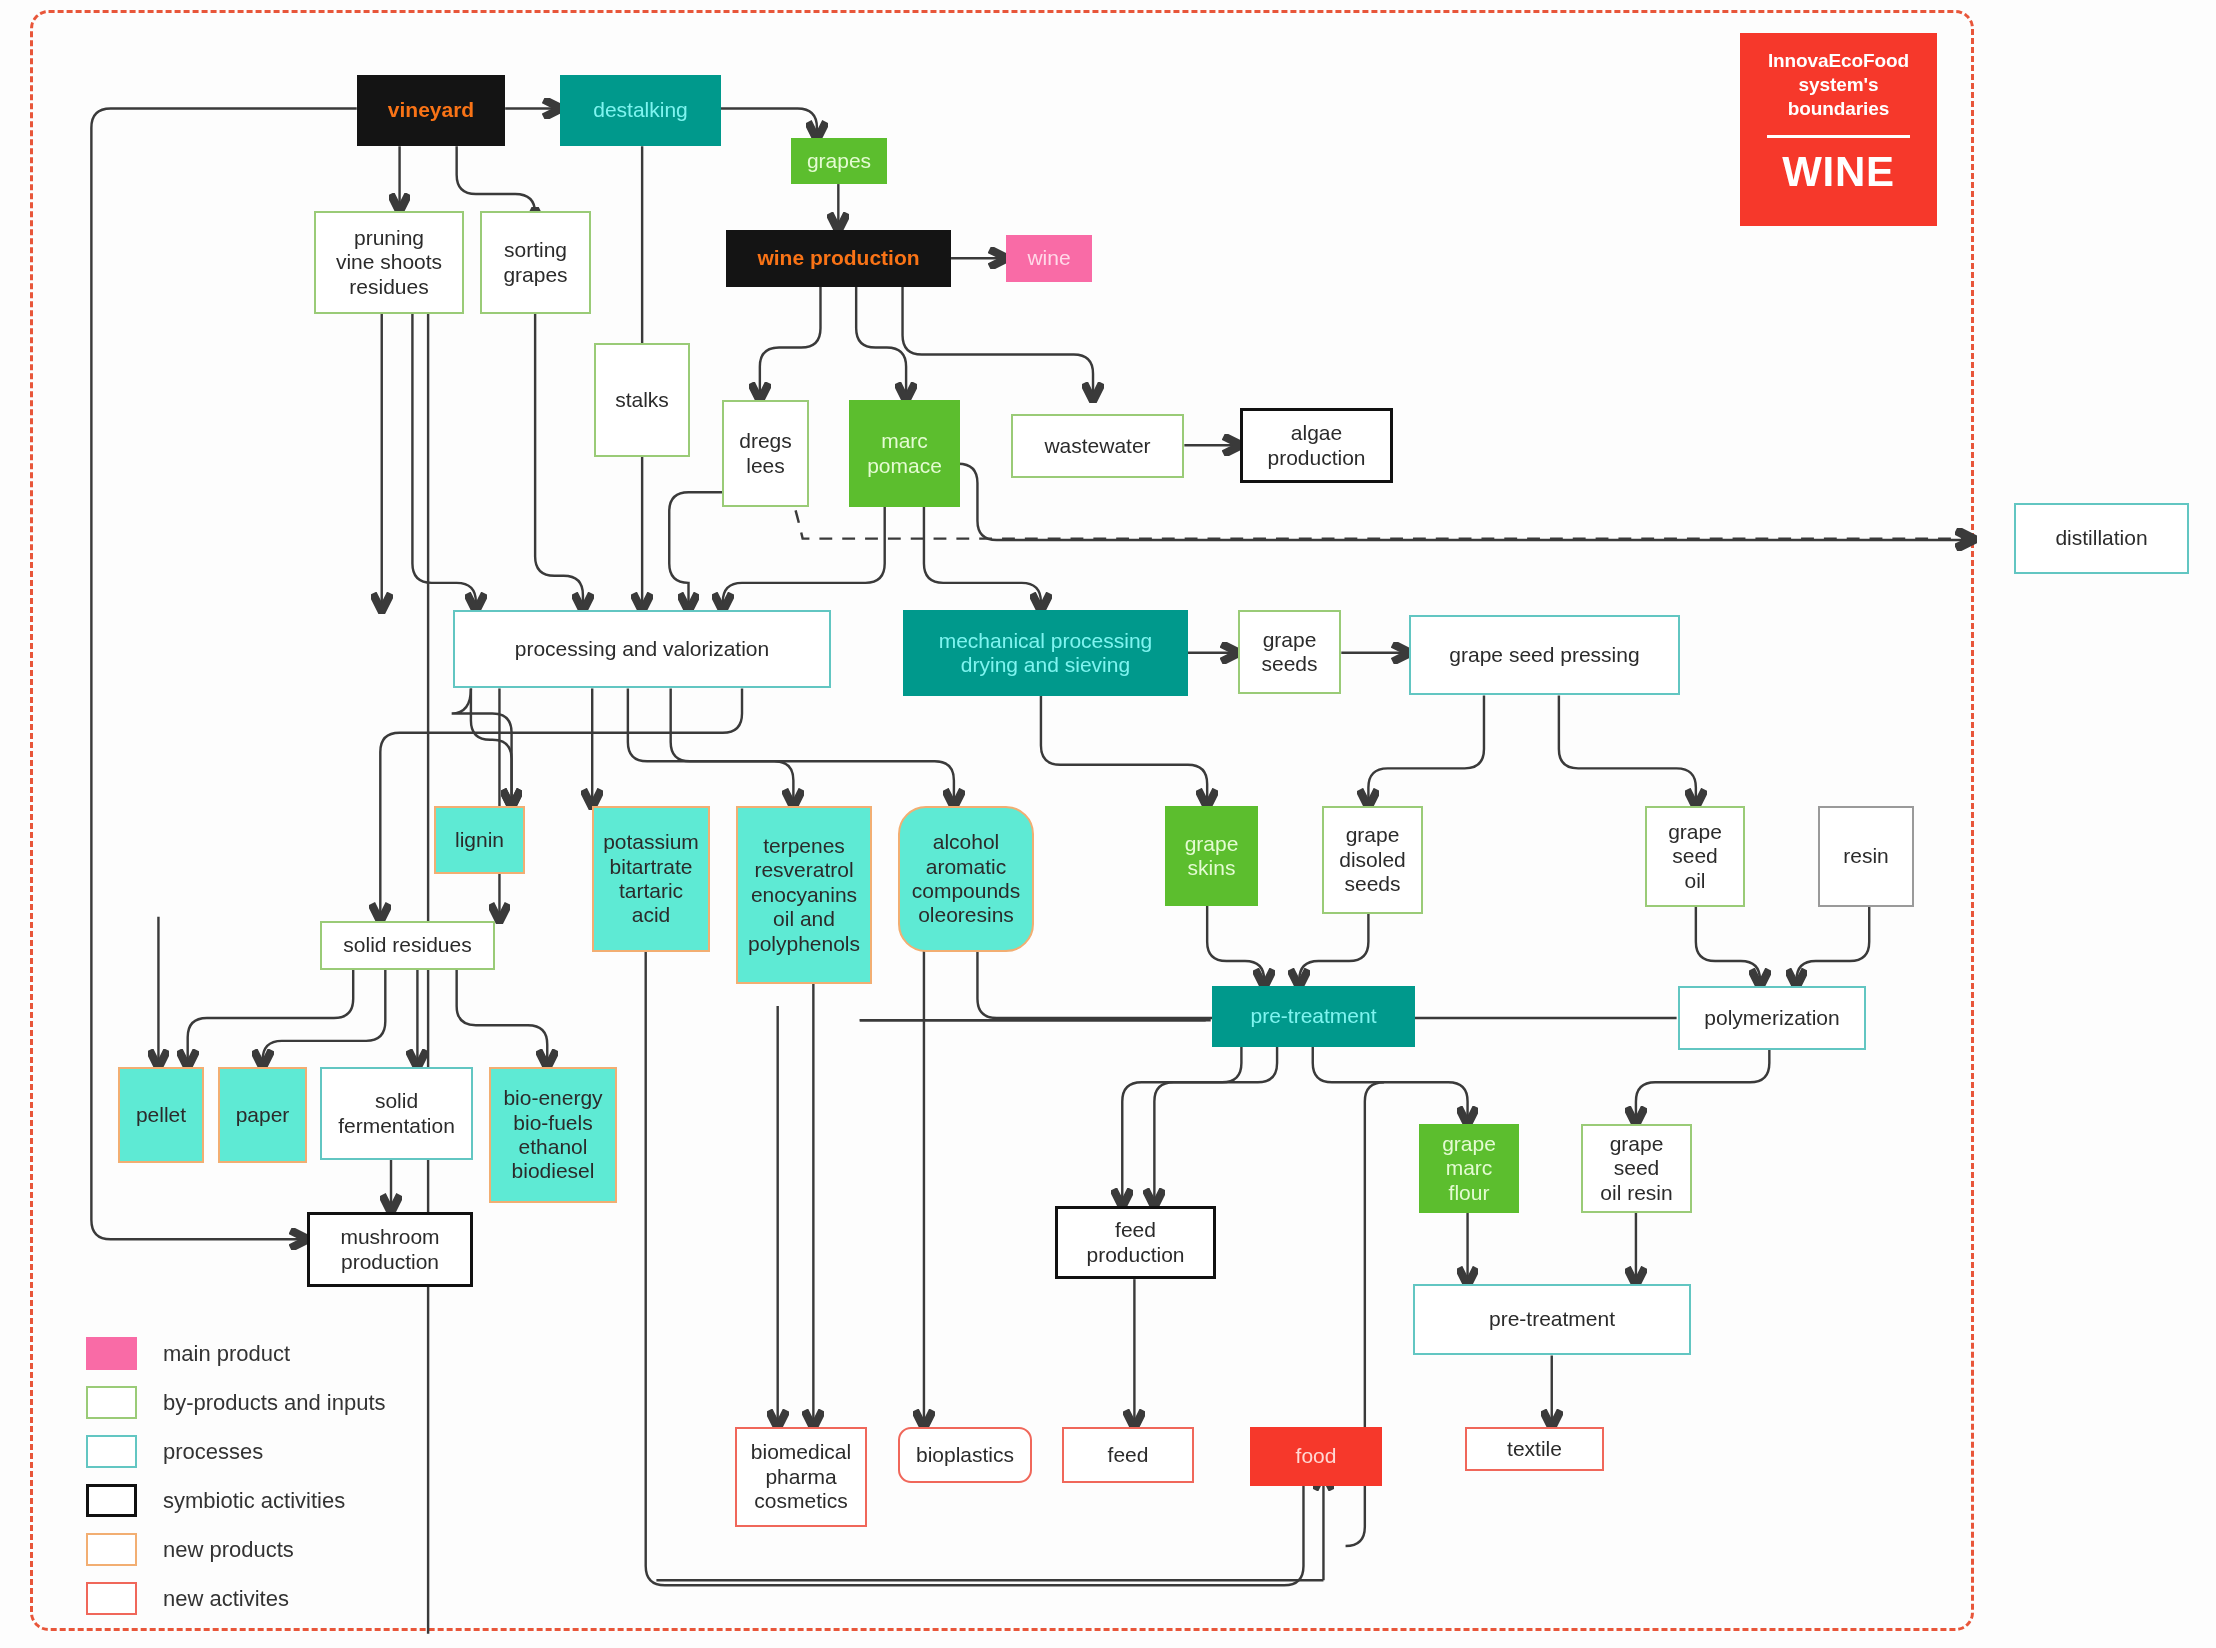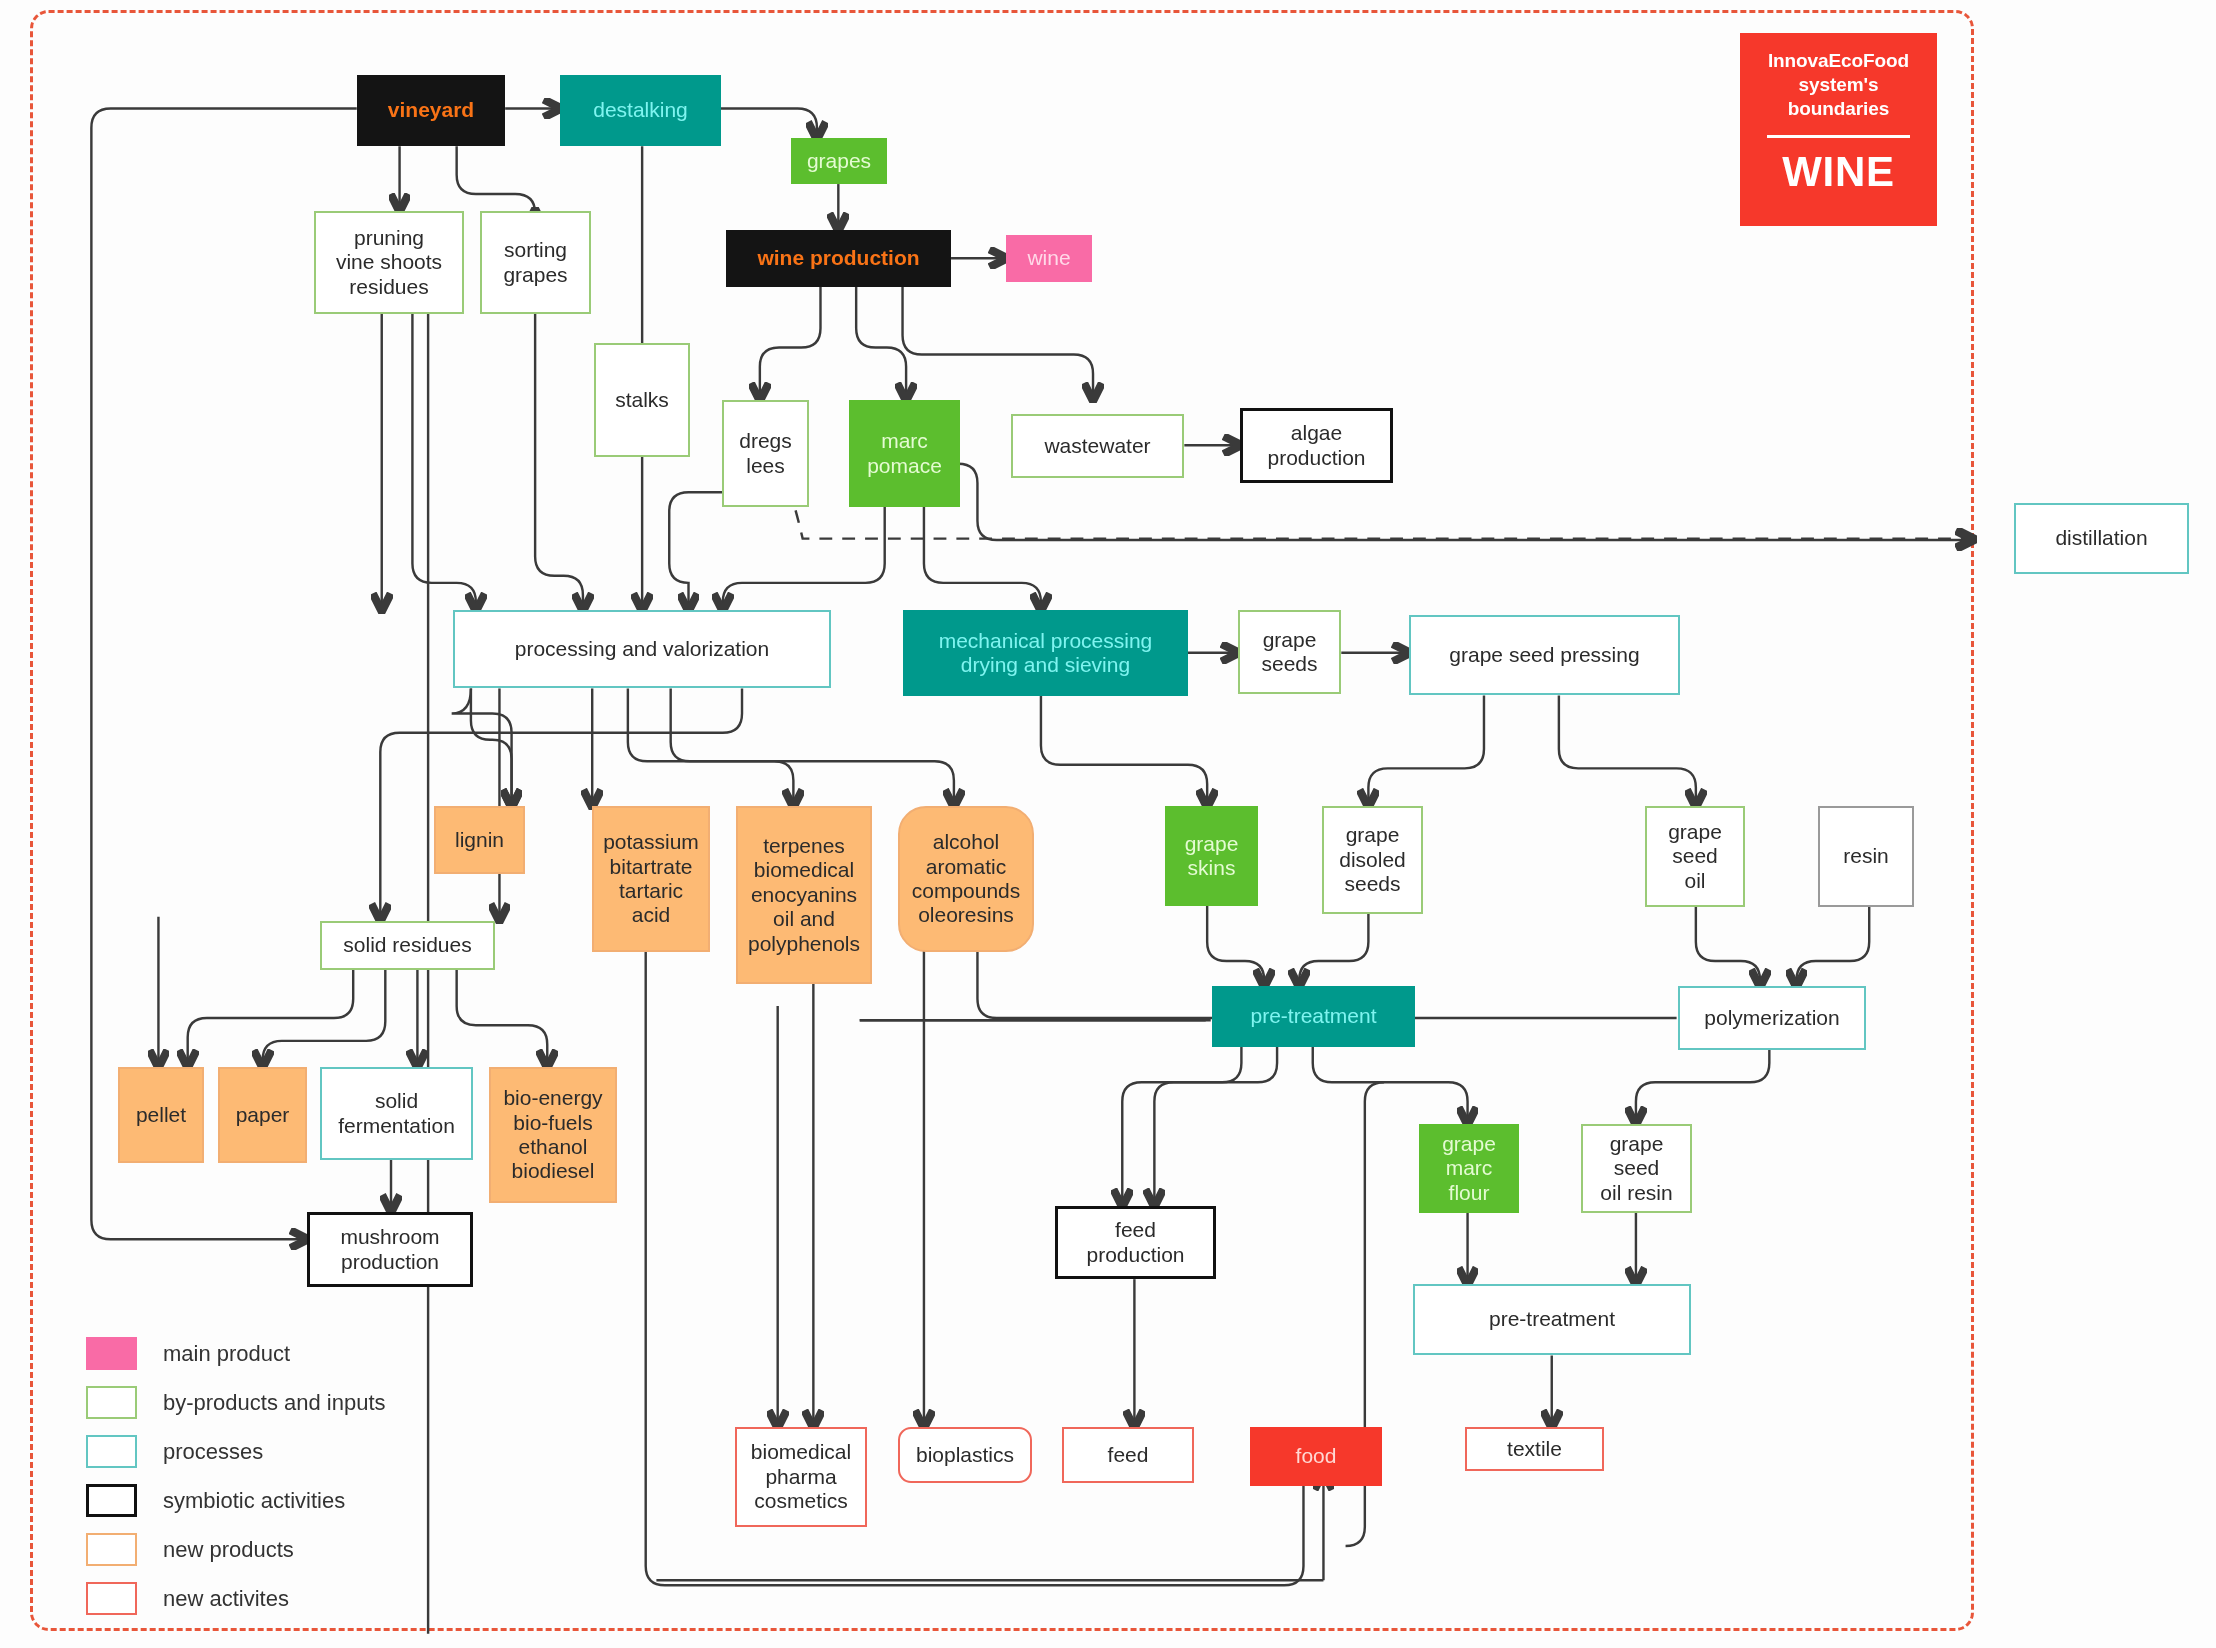--- a/index.html
+++ b/index.html
@@ -33,21 +33,21 @@
     background:#ffffff;
   }
   .t-black   {background:#141414;color:#f97316;border:none;font-weight:bold;}
   .t-teal    {background:#00998C;color:#7FF4F0;border:none;}
   .t-green   {background:#5CBE2E;color:#E4FBD2;border:none;}
   .t-pink    {background:#F96BA6;color:#FFD9E8;border:none;}
   .t-red     {background:#F6382B;color:#FFD8D3;border:none;}
   .t-bygreen {background:#ffffff;border:2.1px solid #9ACB77;}
   .t-process {background:#ffffff;border:2.1px solid #62C6C2;}
   .t-symb    {background:#ffffff;border:3.6px solid #111111;}
-  .t-newprod {background:#fdba74;border:2.1px solid #F2AE72;}
+  .t-newprod {background:#5eead4;border:2.1px solid #F2AE72;}
   .t-newact  {background:#ffffff;border:2.1px solid #F0675A;}
   .t-grey    {background:#ffffff;border:2.1px solid #9a9a9a;}
 
   
   .legend{position:absolute;left:86px;top:1329px;}
   .legend-row{display:flex;align-items:center;height:49px;}
   .legend-swatch{width:51px;height:33px;box-sizing:border-box;margin-right:26px;background:#fff;}
   .sw-pink{background:#F96BA6;border:none;}
   .sw-green{border:2.1px solid #9ACB77;}
   .sw-proc{border:2.1px solid #62C6C2;}
@@ -246,21 +246,21 @@
       <span style="white-space:pre-line">lignin</span>
     </div>
   <div class="node t-newprod" style="left:592px;top:806px;width:118px;height:146px;">
       <span style="white-space:pre-line">potassium
 bitartrate
 tartaric
 acid</span>
     </div>
   <div class="node t-newprod" style="left:736px;top:806px;width:136px;height:178px;">
       <span style="white-space:pre-line">terpenes
-biomedical
+resveratrol
 enocyanins
 oil and
 polyphenols</span>
     </div>
   <div class="node t-newprod" style="left:898px;top:806px;width:136px;height:146px;border-radius:28px;">
       <span style="white-space:pre-line">alcohol
 aromatic
 compounds
 oleoresins</span>
     </div>

